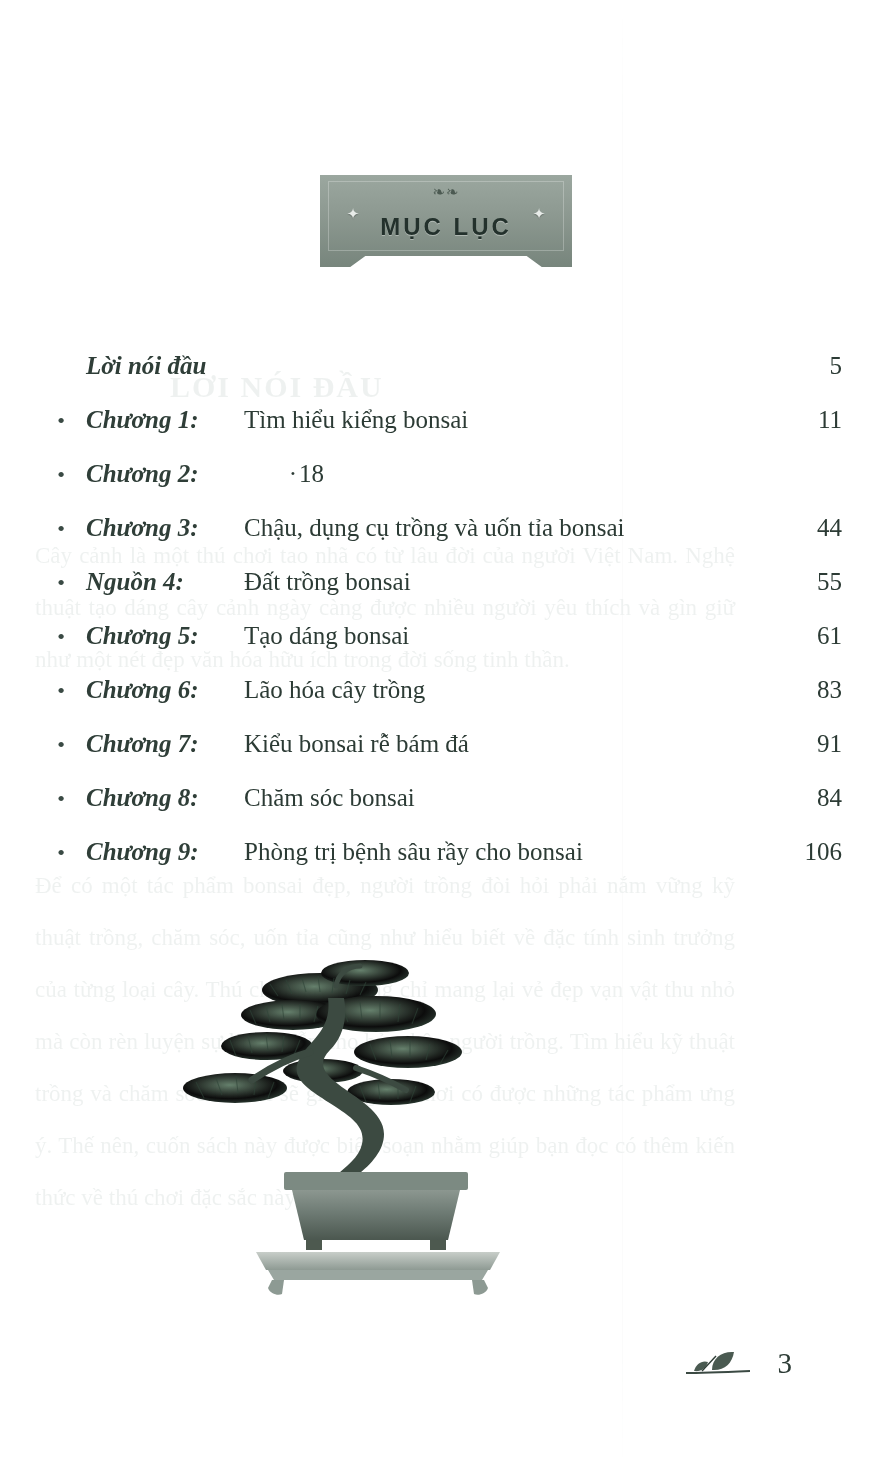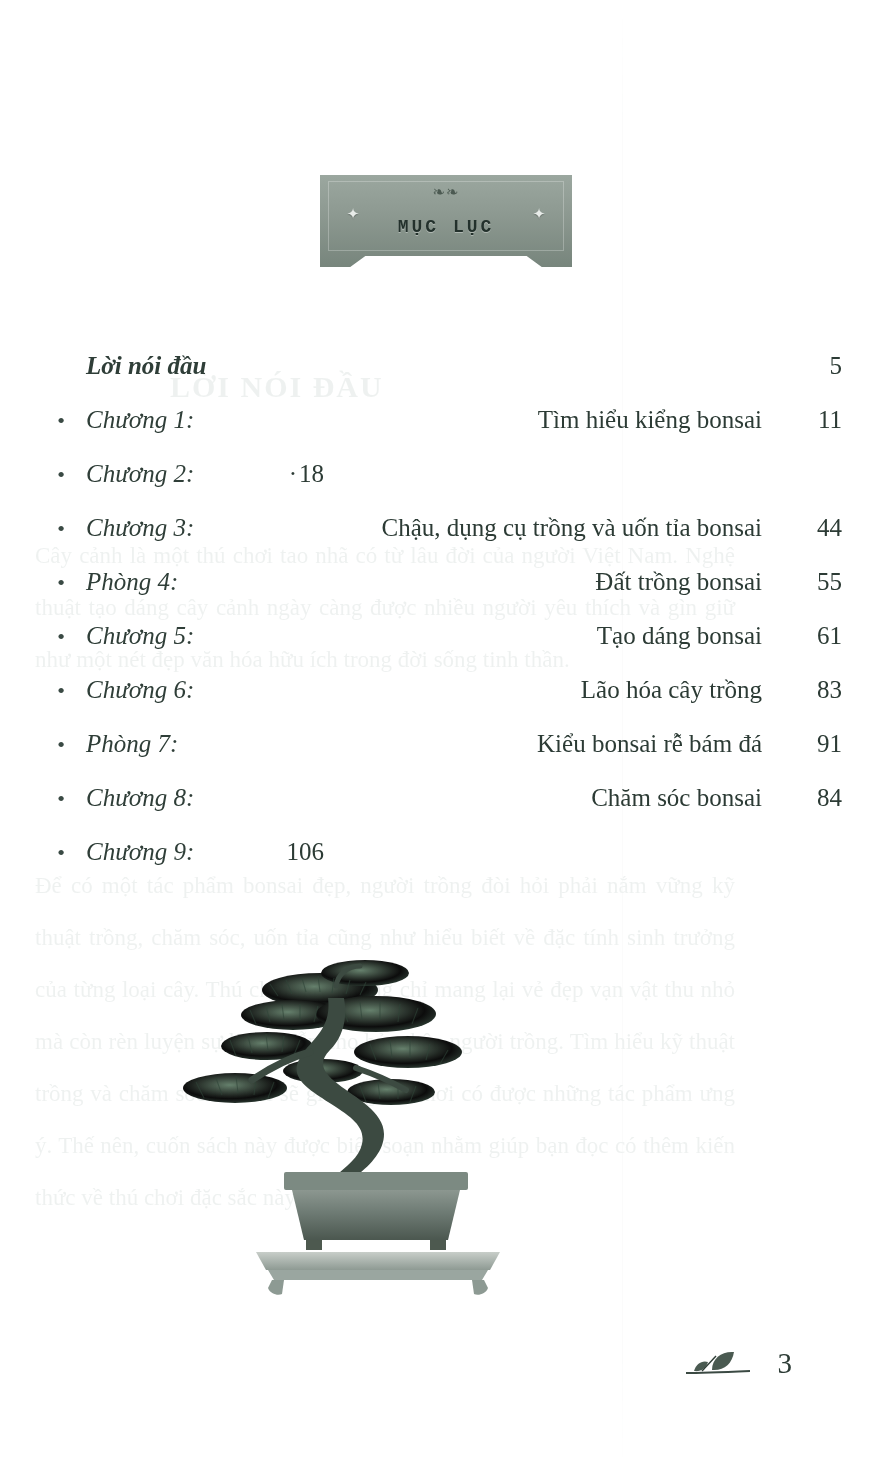--- a/index.html
+++ b/index.html
@@ -111,23 +111,23 @@
     font-size: 15px;
     line-height: 14px;
     text-align: center;
     text-shadow: 0 1px 1px rgba(0,0,0,.3);
   }
   .banner-diamond.left { left: 26px; }
   .banner-diamond.right { right: 26px; }
   .banner-title {
     position: relative;
     margin-top: 12px;
-    font-family: Liberation Mono, monospace;
+    font-family: Liberation Sans, sans-serif;
     font-weight: bold;
-    font-size: 18px;
+    font-size: 24px;
     letter-spacing: 3px;
     color: #23312c;
     text-shadow: 0 1px 0 rgba(255,255,255,.35);
   }
 
   
   .toc {
     position: absolute;
     top: 352px;
     left: 36px;
@@ -143,34 +143,33 @@
     flex: 0 0 50px;
     text-align: center;
     font-size: 22px;
     line-height: 1;
     color: #3a4a44;
   }
   .bullet.empty { color: transparent; }
   .label {
     flex: 0 0 158px;
     font-style: italic;
-    font-weight: normal;
+    font-weight: bold;
     font-size: 25px;
     color: #2f3e38;
     white-space: nowrap;
   }
   .label.preface {
     font-weight: bold;
   }
   .title {
     flex: 1 1 auto;
     font-size: 25px;
     color: #2c3b35;
     white-space: nowrap;
-    text-align: right;
   }
   .page-num {
     flex: 0 0 80px;
     text-align: right;
     font-size: 25px;
     color: #2c3b35;
     padding-right: 14px;
   }
   .page-num.dotted::before {
     content: "·";
@@ -250,56 +249,57 @@
 
     <div class="toc-row">
       <span class="bullet">•</span>
       <span class="label">Chương 3:</span>
       <span class="title">Chậu, dụng cụ trồng và uốn tỉa bonsai</span>
       <span class="page-num">44</span>
     </div>
 
     <div class="toc-row">
       <span class="bullet">•</span>
-      <span class="label">Phòng 4:</span>
+      <span class="label">Nguồn 4:</span>
       <span class="title">Đất trồng bonsai</span>
       <span class="page-num">55</span>
     </div>
 
     <div class="toc-row">
       <span class="bullet">•</span>
       <span class="label">Chương 5:</span>
       <span class="title">Tạo dáng bonsai</span>
       <span class="page-num">61</span>
     </div>
 
     <div class="toc-row">
       <span class="bullet">•</span>
       <span class="label">Chương 6:</span>
       <span class="title">Lão hóa cây trồng</span>
       <span class="page-num">83</span>
     </div>
 
     <div class="toc-row">
       <span class="bullet">•</span>
-      <span class="label">Phòng 7:</span>
+      <span class="label">Chương 7:</span>
       <span class="title">Kiểu bonsai rễ bám đá</span>
       <span class="page-num">91</span>
     </div>
 
     <div class="toc-row">
       <span class="bullet">•</span>
       <span class="label">Chương 8:</span>
       <span class="title">Chăm sóc bonsai</span>
       <span class="page-num">84</span>
     </div>
 
     <div class="toc-row">
       <span class="bullet">•</span>
       <span class="label">Chương 9:</span>
+      <span class="title">Phòng trị bệnh sâu rầy cho bonsai</span>
       <span class="page-num">106</span>
     </div>
 
   </div>
 
   <div class="bonsai">
     <svg viewBox="0 0 430 360" width="430" height="360" xmlns="http://www.w3.org/2000/svg" aria-hidden="true">
       <defs>
         <radialGradient id="fol" cx="45%" cy="40%" r="65%">
           <stop offset="0%" stop-color="#5e7a65"></stop>

